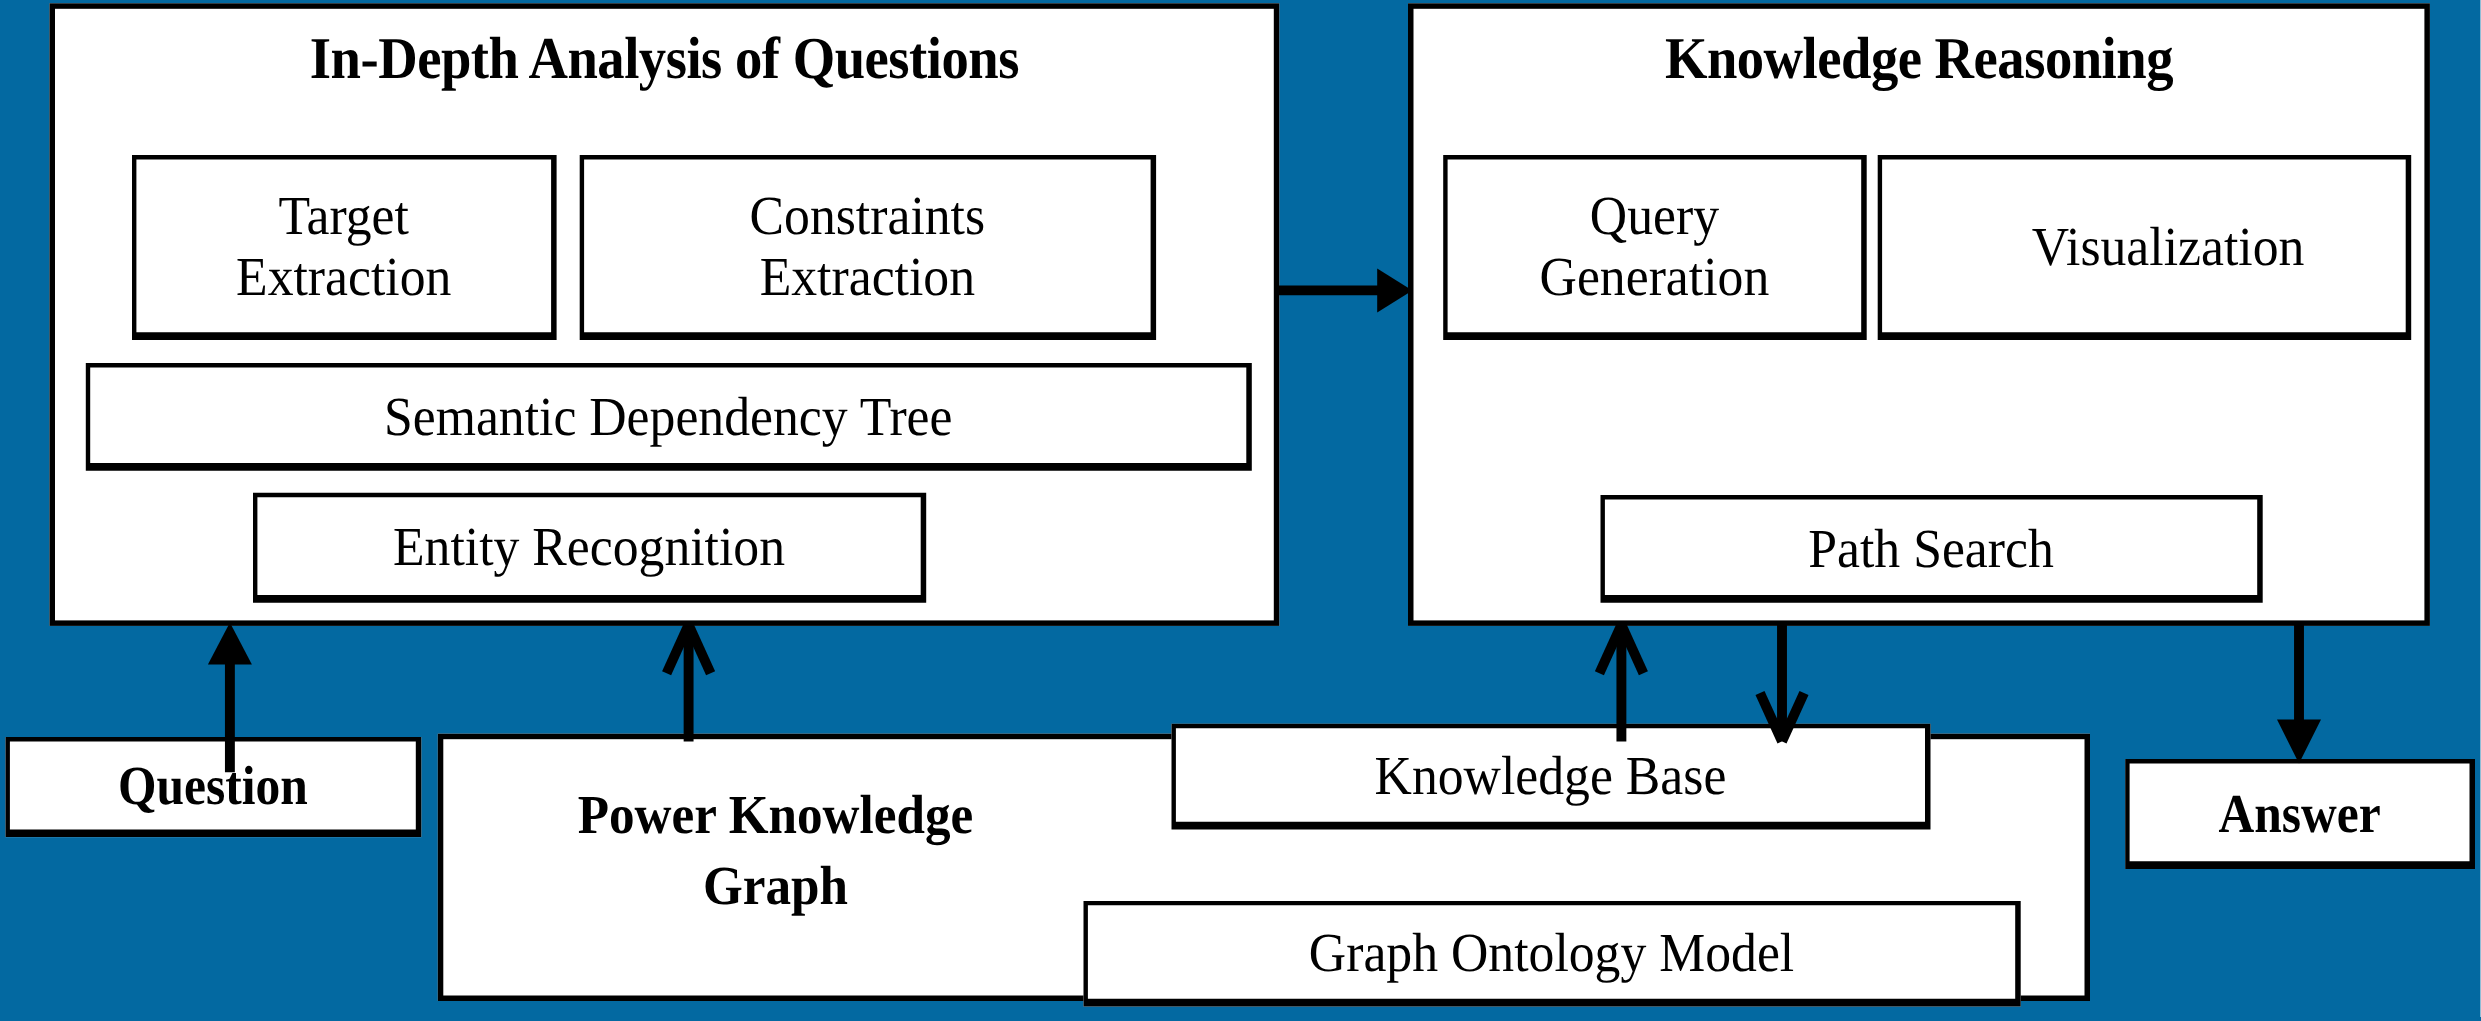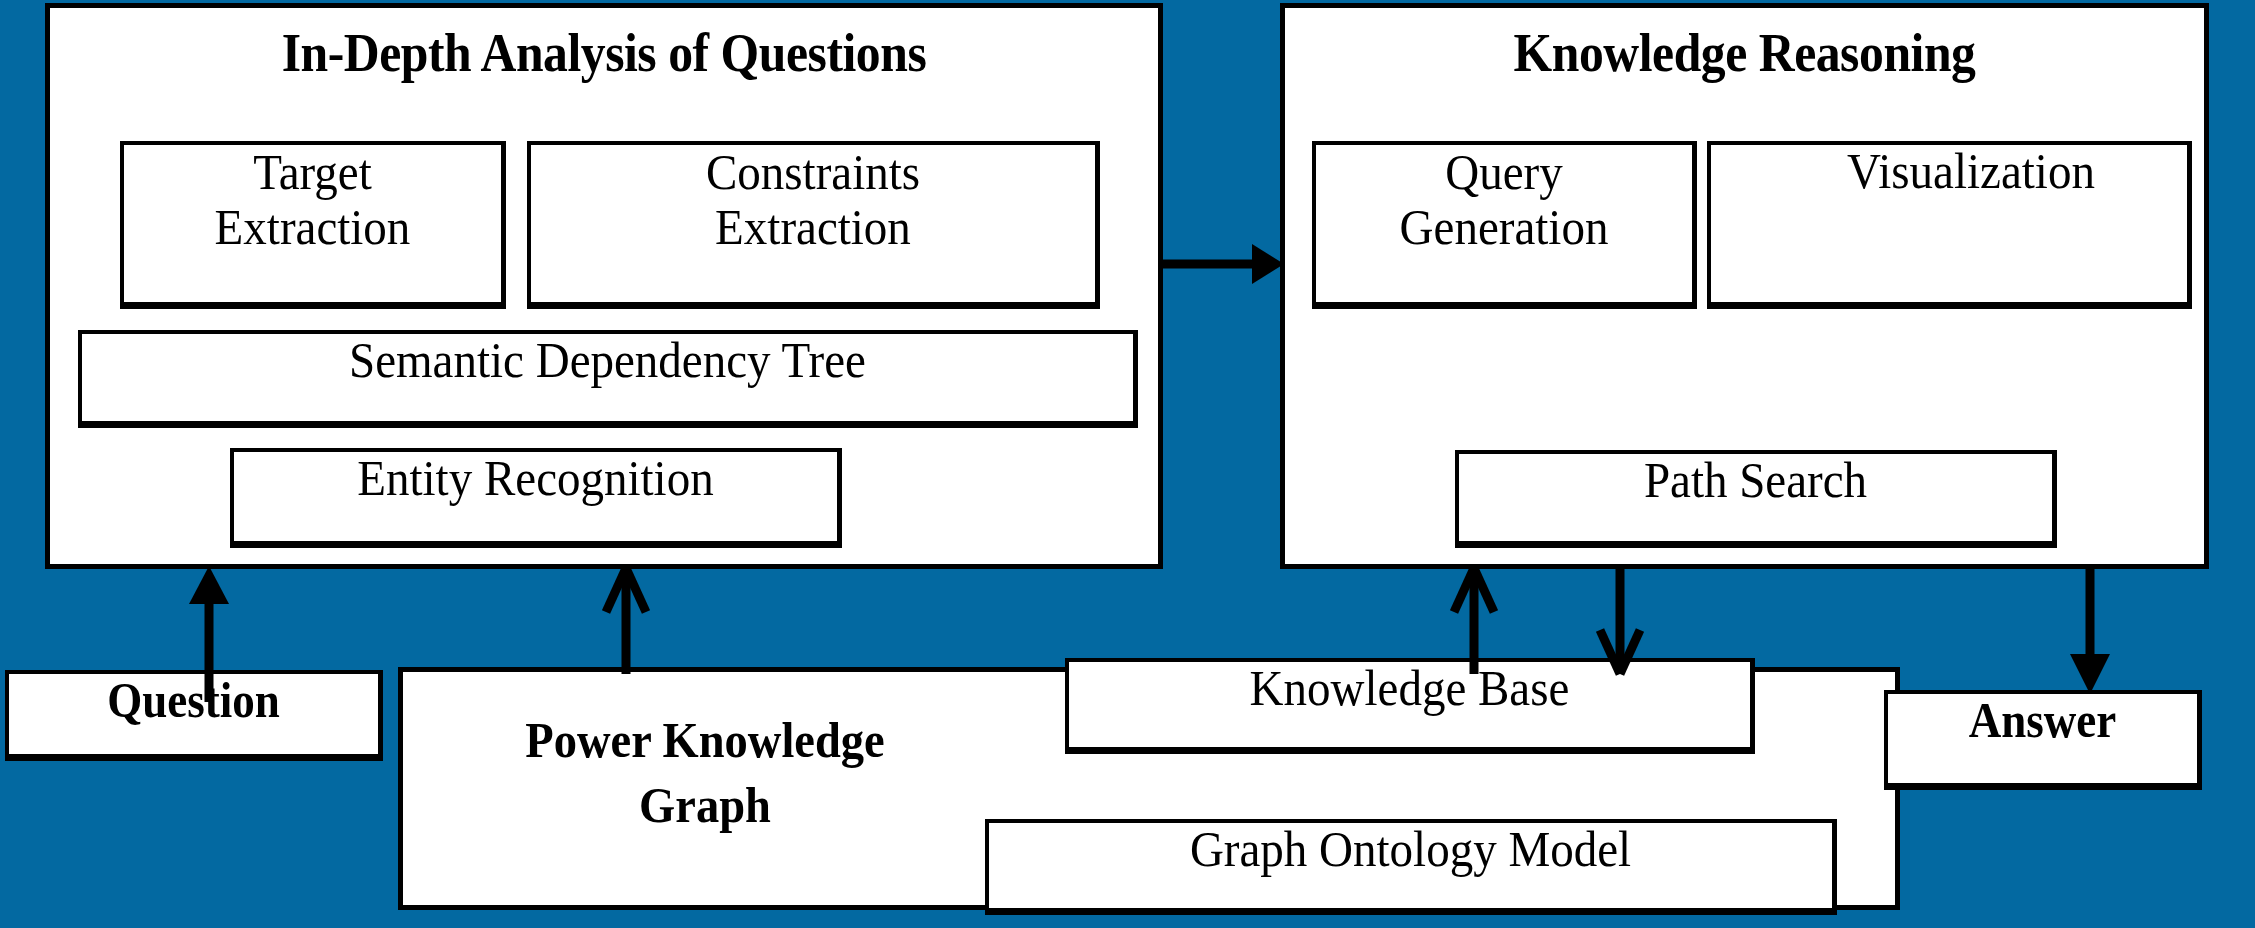--- a/index.html
+++ b/index.html
@@ -18,21 +18,21 @@
     color: #000000;
   }
 
   
   .box {
     position: absolute;
     box-sizing: border-box;
     background: #ffffff;
     border: 4px solid #000000;
     display: flex;
-    align-items: flex-start;
+    align-items: center;
     justify-content: center;
     text-align: center;
     line-height: 1.04;
   }
   .panel {
     border-width: 5px;
     align-items: flex-start;
     justify-content: flex-start;
   }
   
@@ -81,21 +81,21 @@
   </div>
   <div class="panel-title" style="left:45px; width:1118px; top:22px;">In-Depth Analysis of Questions</div>
 
   <div class="box leaf" style="left:120px; top:141px; width:386px; height:168px;">
     <span class="lbl two">
       <span>Target</span><br>
       <span>Extraction</span>
     </span>
   </div>
 
-  <div class="box leaf" style="left:527px; top:141px; width:573px; height:168px;">
+  <div class="box leaf" style="left:527px; top:141px; width:524px; height:168px;">
     <span class="lbl two">
       <span>Constraints</span><br>
       <span>Extraction</span>
     </span>
   </div>
 
   <div class="box leaf" style="left:78px; top:330px; width:1060px; height:98px;">
     <span class="lbl one">Semantic Dependency Tree</span>
   </div>
 
@@ -136,21 +136,21 @@
   </div>
 
   <div class="box leaf" style="left:985px; top:800px; width:852px; height:96px;margin-top:19px;">
     <span class="lbl one">Graph Ontology Model</span>
   </div>
 
   <div class="box terminal" style="left:5px; top:670px; width:378px; height:91px;">
     <span class="lbl one bold" style="transform:scaleX(0.9);">Question</span>
   </div>
 
-  <div class="box terminal" style="left:1884px; top:690px; width:318px; height:100px;">
+  <div class="box terminal" style="left:1932px; top:690px; width:318px; height:100px;">
     <span class="lbl one bold" style="transform:scaleX(0.9);">Answer</span>
   </div>
 
   <div class="arrow" style="left:1160px; top:238px; width:126px; height:52px;">
     <svg width="126" height="52" viewBox="0 0 126 52">
       <line x1="2" y1="26" x2="96" y2="26" stroke="#000" stroke-width="9"></line>
       <polygon points="92,6 124,26 92,46" fill="#000"></polygon>
     </svg>
   </div>
 

